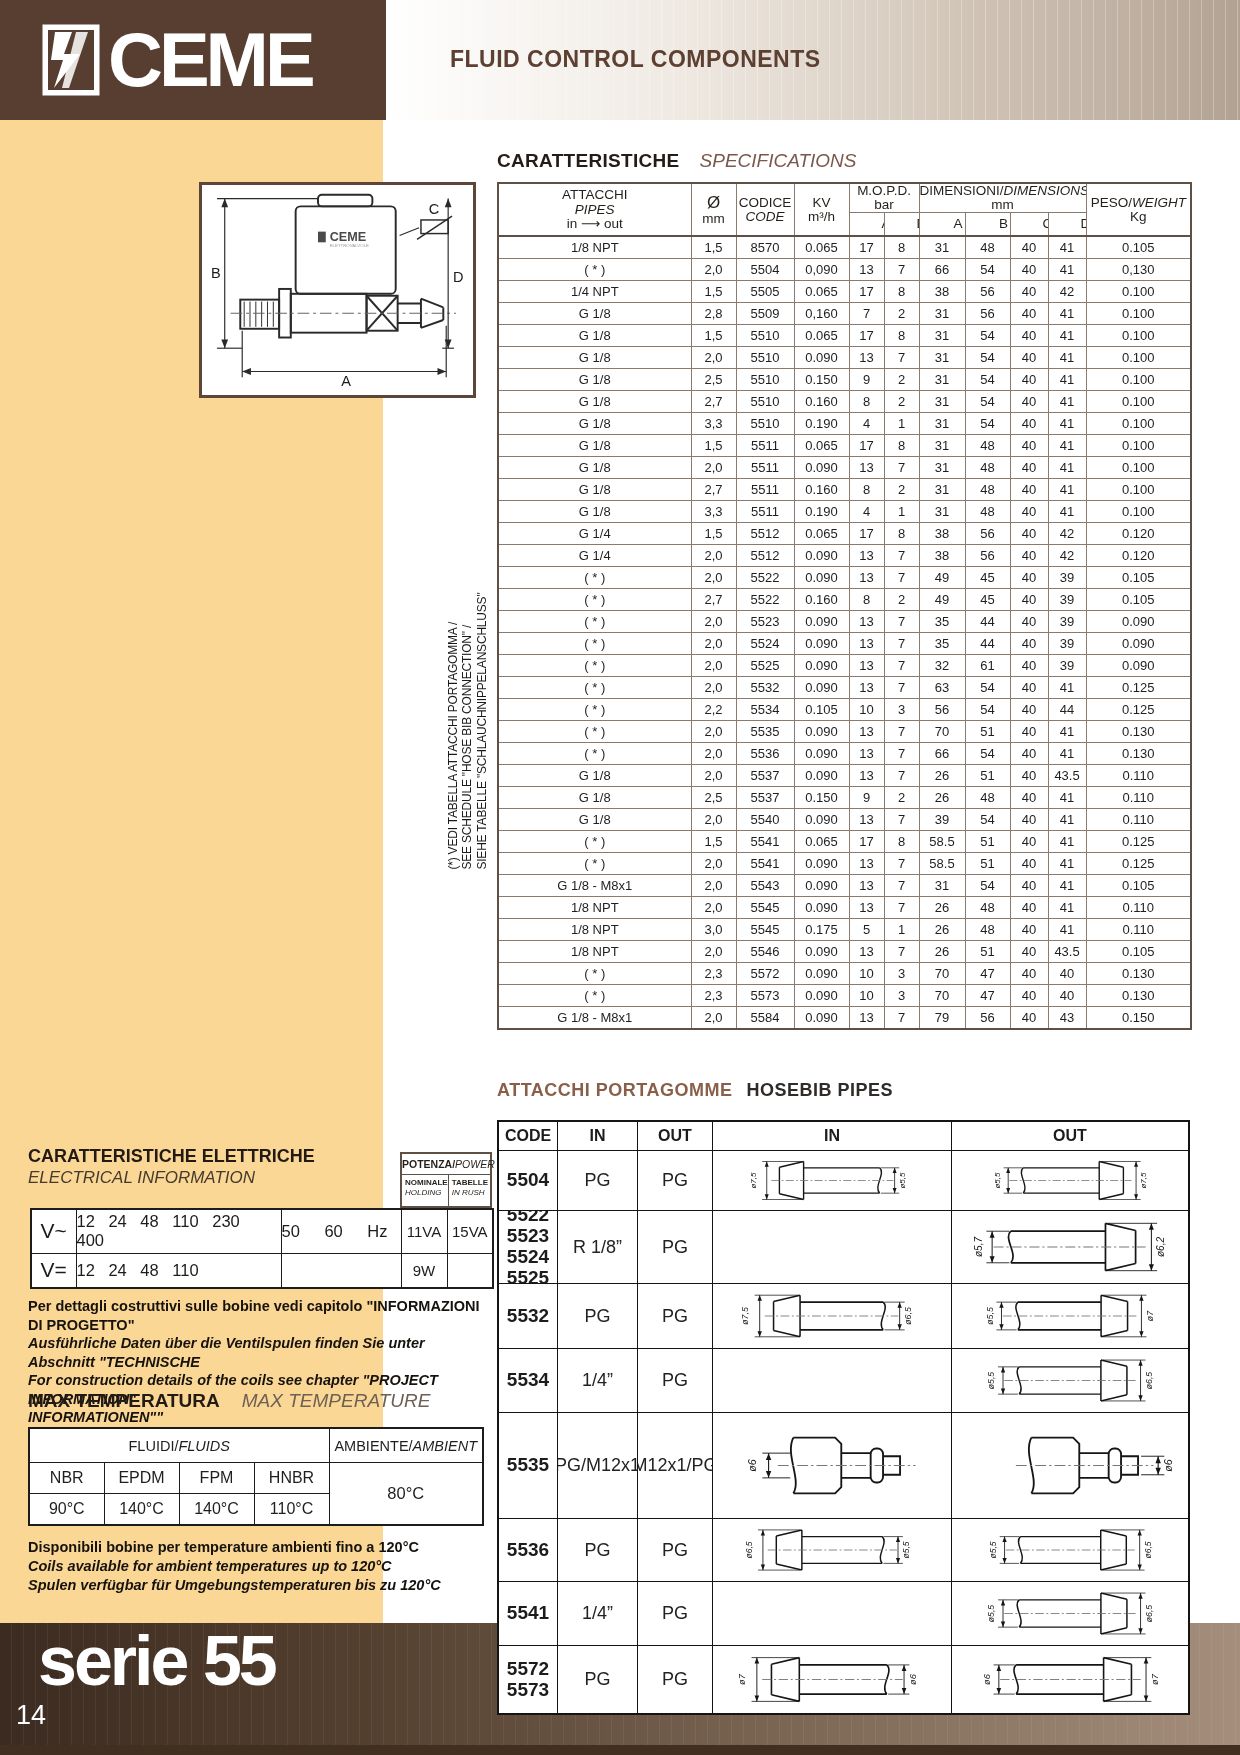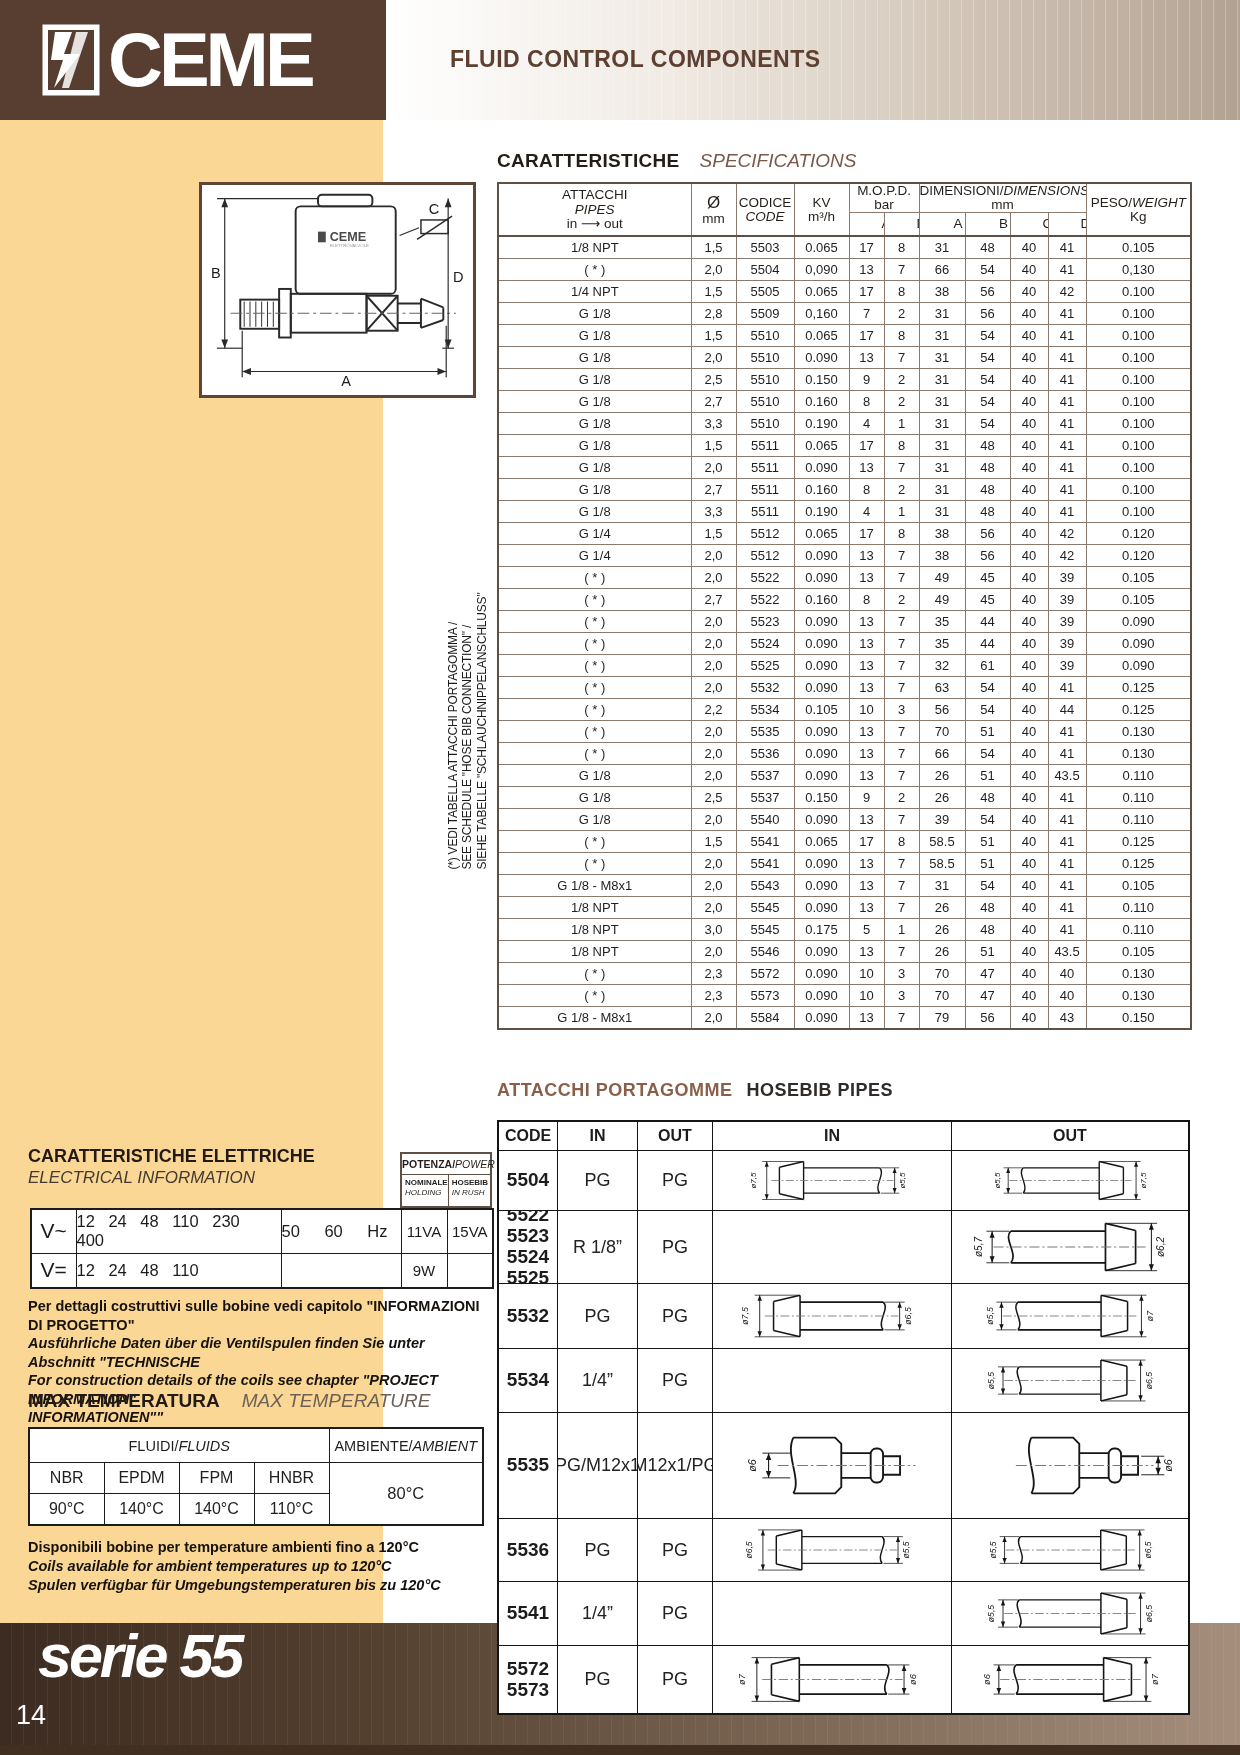--- a/index.html
+++ b/index.html
@@ -88,22 +88,22 @@
   .hb-head{height:28px;}
   .hb-head>div{font-weight:700;font-size:16px;}
   .hb-code{font-weight:700;font-size:19px;line-height:1.1;}
   .hb-io{font-size:18px;font-weight:400;color:#222;}
   .hb-diag svg{display:block;}
   
   .footer{position:absolute;left:0;top:1623px;width:1240px;height:122px;z-index:1;
        background:linear-gradient(90deg,#3c2b21 0%,#54402f 30%,#7d6856 65%,#a58f7c 100%);}
   .footer::after{content:"";position:absolute;inset:0;
        background:repeating-linear-gradient(90deg,rgba(255,255,255,0) 0 11px,rgba(255,255,255,.06) 11px 12px);}
-  .series{position:absolute;left:38px;top:1626px;font-size:61px;font-weight:800;color:#fff;
-       letter-spacing:-3px;line-height:1;z-index:2;font-style:italic;}
+  .series{position:absolute;left:38px;top:1626px;font-size:70px;font-weight:800;color:#fff;
+       letter-spacing:-3px;line-height:1;z-index:2;}
   .page-num{position:absolute;left:16px;top:1700px;color:#fff;font-size:27px;z-index:3;}
   .bottom-bar{position:absolute;left:0;top:1745px;width:1240px;height:10px;background:#41301f;z-index:3;}
 </style>
 </head>
 <body>
 
 <div class="page">
 
   <div class="brand-block">
     <svg width="58" height="72" viewBox="0 0 58 72">
@@ -214,21 +214,21 @@
         <th>A</th>
         <th>B</th>
         <th>C</th>
         <th>D</th>
       </tr>
     </thead>
     <tbody>
         <tr>
           <td>1/8 NPT</td>
           <td>1,5</td>
-          <td>5503</td>
+          <td>8570</td>
           <td>0.065</td>
           <td>17</td>
           <td>8</td>
           <td>31</td>
           <td>48</td>
           <td>40</td>
           <td>41</td>
           <td>0.105</td>
         </tr>
         <tr>
@@ -700,21 +700,21 @@
     <span class="en">ELECTRICAL INFORMATION</span>
   </div>
   <div class="power-box">
     <div class="power-head"><span class="h-it">POTENZA/</span><span class="h-en">POWER</span></div>
     <div class="power-sub">
       <div>
           <b>NOMINALE</b>
           <i>HOLDING</i>
         </div>
       <div>
-          <b>HOSEBIB</b>
+          <b>TABELLE</b>
           <i>IN RUSH</i>
         </div>
     </div>
   </div>
   <table class="elec">
     <colgroup>
         <col style="width:45px">
         <col style="width:205px">
         <col style="width:120px">
         <col style="width:46px">

